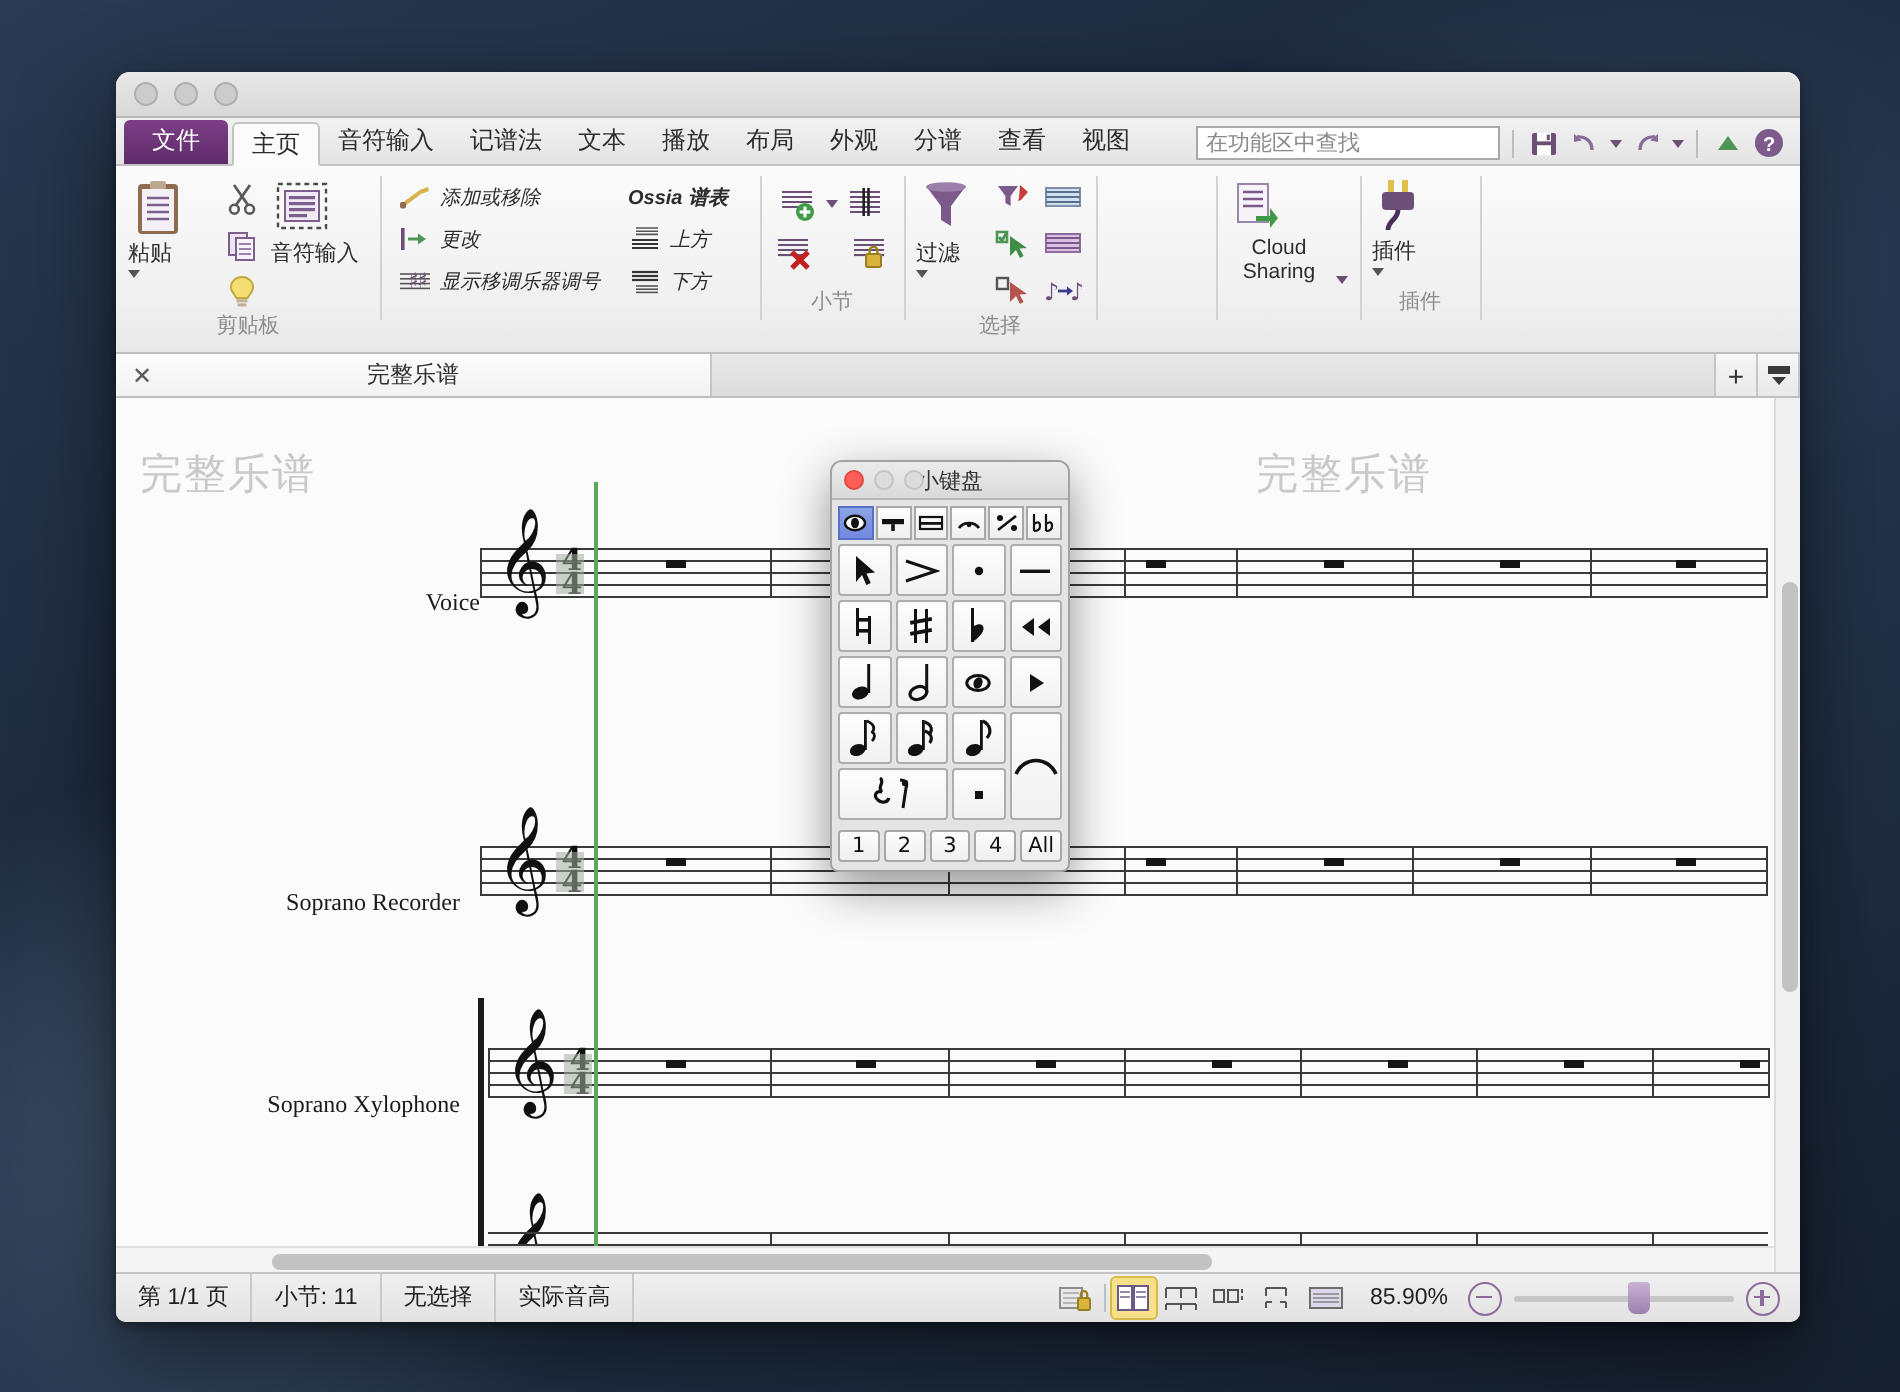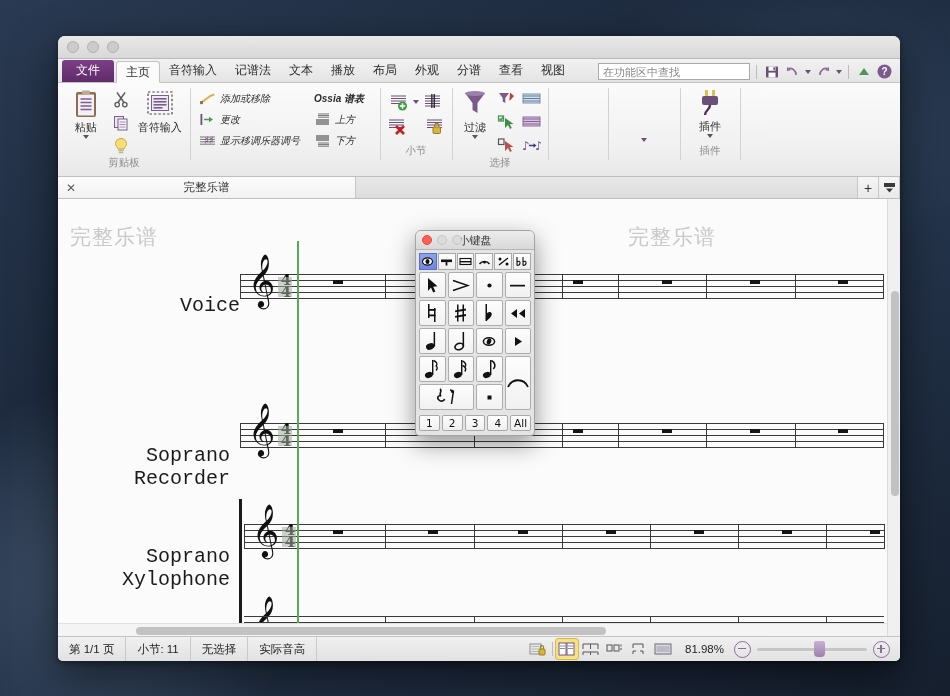--- a/index.html
+++ b/index.html
@@ -90,21 +90,21 @@
   .grp + .grp::before {
     content: ""; position: absolute; left: 0; top: 5px; bottom: 16px;
     width: 1px; background: #d2d2d2;
   }
   .grp-body { flex: 1; display: flex; align-items: flex-start; gap: 3px; }
   .grp-label { text-align: center; font-size: 10.5px; color: #8d8d8d;
                padding-bottom: 18px; position: relative; }
   .dlg-launch { position: absolute; right: 2px; bottom: 3px; width: 9px; height: 9px;
                 color: #7a5a86; font-size: 9px; line-height: 9px; }
 
-  .bigbtn { width: 50px; display: flex; flex-direction: column; align-items: center;
+  .bigbtn { width: 50px; display: flex; flex-direction: column; align-items: flex-start;
             padding-top: 3px; cursor: default; }
   .bigbtn .lbl { font-size: 11px; color: #2e2e2e; margin-top: 2px; text-align: center;
                  line-height: 12px; }
   .bigbtn .arr { width: 0; height: 0; border-left: 3.5px solid transparent;
                  border-right: 3.5px solid transparent; border-top: 4px solid #555;
                  margin-top: 2px; }
 
   .colstack { display: flex; flex-direction: column; align-items: center;
               justify-content: flex-start; gap: 2px; padding-top: 3px; }
   .smicon { width: 22px; height: 21px; display: flex; align-items: center;
@@ -143,22 +143,22 @@
     background: #fbfbfb;
   }
   .watermark {
     position: absolute; font-size: 21px; color: #c9c9c9; letter-spacing: 1px;
     top: 24px;
   }
   .wm-left { left: 12px; }
   .wm-right { left: 570px; }
 
   .instname {
-    position: absolute; font-size: 20px; color: #1b1b1b;
-    font-family: Liberation Mono, monospace; text-align: right;
+    position: absolute; font-size: 12px; color: #1b1b1b;
+    font-family: Liberation Serif, serif; text-align: right;
   }
 
   .staff { position: absolute; }
   .staff .ln { position: absolute; left: 0; right: 0; height: 1px; background: #3a3a3a; }
   .barline { position: absolute; width: 1px; background: #3a3a3a; }
   .rest { position: absolute; width: 10px; height: 4px; background: #151515; }
   .greenline { position: absolute; width: 2px; background: #5aa95a; }
   .sysbrace { position: absolute; width: 3px; background: #1b1b1b; }
 
   .clef { position: absolute; font-family: "DejaVu Sans", sans-serif;
@@ -572,20 +572,32 @@
       </div>
       <div class="grp-label">选择</div>
     </div>
 
     <div class="grp" style="width:60px">
       <div class="grp-label">&nbsp;</div>
     </div>
 
     <div class="grp" style="width:72px">
       <div class="grp-body" style="justify-content:center">
+        <div class="bigbtn" style="width:66px">
+          <svg width="28" height="27" viewBox="0 0 28 27">
+            <rect x="5" y="3" width="15" height="19" fill="#f6f3f9" stroke="#9a86a8"></rect>
+            <g stroke="#7b5a8b" stroke-width="1.2">
+              <line x1="7.5" y1="7" x2="17.5" y2="7"></line>
+              <line x1="7.5" y1="10.5" x2="17.5" y2="10.5"></line>
+              <line x1="7.5" y1="14" x2="17.5" y2="14"></line>
+            </g>
+            <path d="M14 19 L21 19 L21 15 L25 20 L21 25 L21 21.5 L14 21.5 Z" fill="#3e9a45"></path>
+          </svg>
+          <div class="lbl" style="font-size:10.5px">Cloud Sharing</div>
+        </div>
         <div class="caretdn" style="margin-top:52px"></div>
       </div>
       <div class="grp-label">&nbsp;</div>
     </div>
 
     <div class="grp" style="width:60px">
       <div class="grp-body" style="justify-content:center">
         <div class="bigbtn">
           <svg width="26" height="29" viewBox="0 0 26 29">
             <rect x="8" y="1" width="3" height="6" fill="#e0c04a"></rect>
@@ -808,21 +820,21 @@
       <svg width="18" height="14" viewBox="0 0 18 14">
         <rect x="1" y="2" width="16" height="10" fill="#ddd9ea" stroke="#6d6d6d"></rect>
         <g stroke="#8a8a8a" stroke-width=".8">
           <line x1="2.5" y1="5" x2="15.5" y2="5"></line>
             <line x1="2.5" y1="7" x2="15.5" y2="7"></line>
           <line x1="2.5" y1="9" x2="15.5" y2="9"></line>
         </g>
       </svg>
     </div>
 
-    <div class="zoomtxt">81.98%</div>
+    <div class="zoomtxt">85.90%</div>
     <div class="zbtn"></div>
     <div class="zslider">
       <div class="zthumb"></div>
     </div>
     <div class="zbtn plus" style="margin-right:10px"></div>
   </div>
 </div>
 
 <div class="keypad">
   <div class="kp-title">

